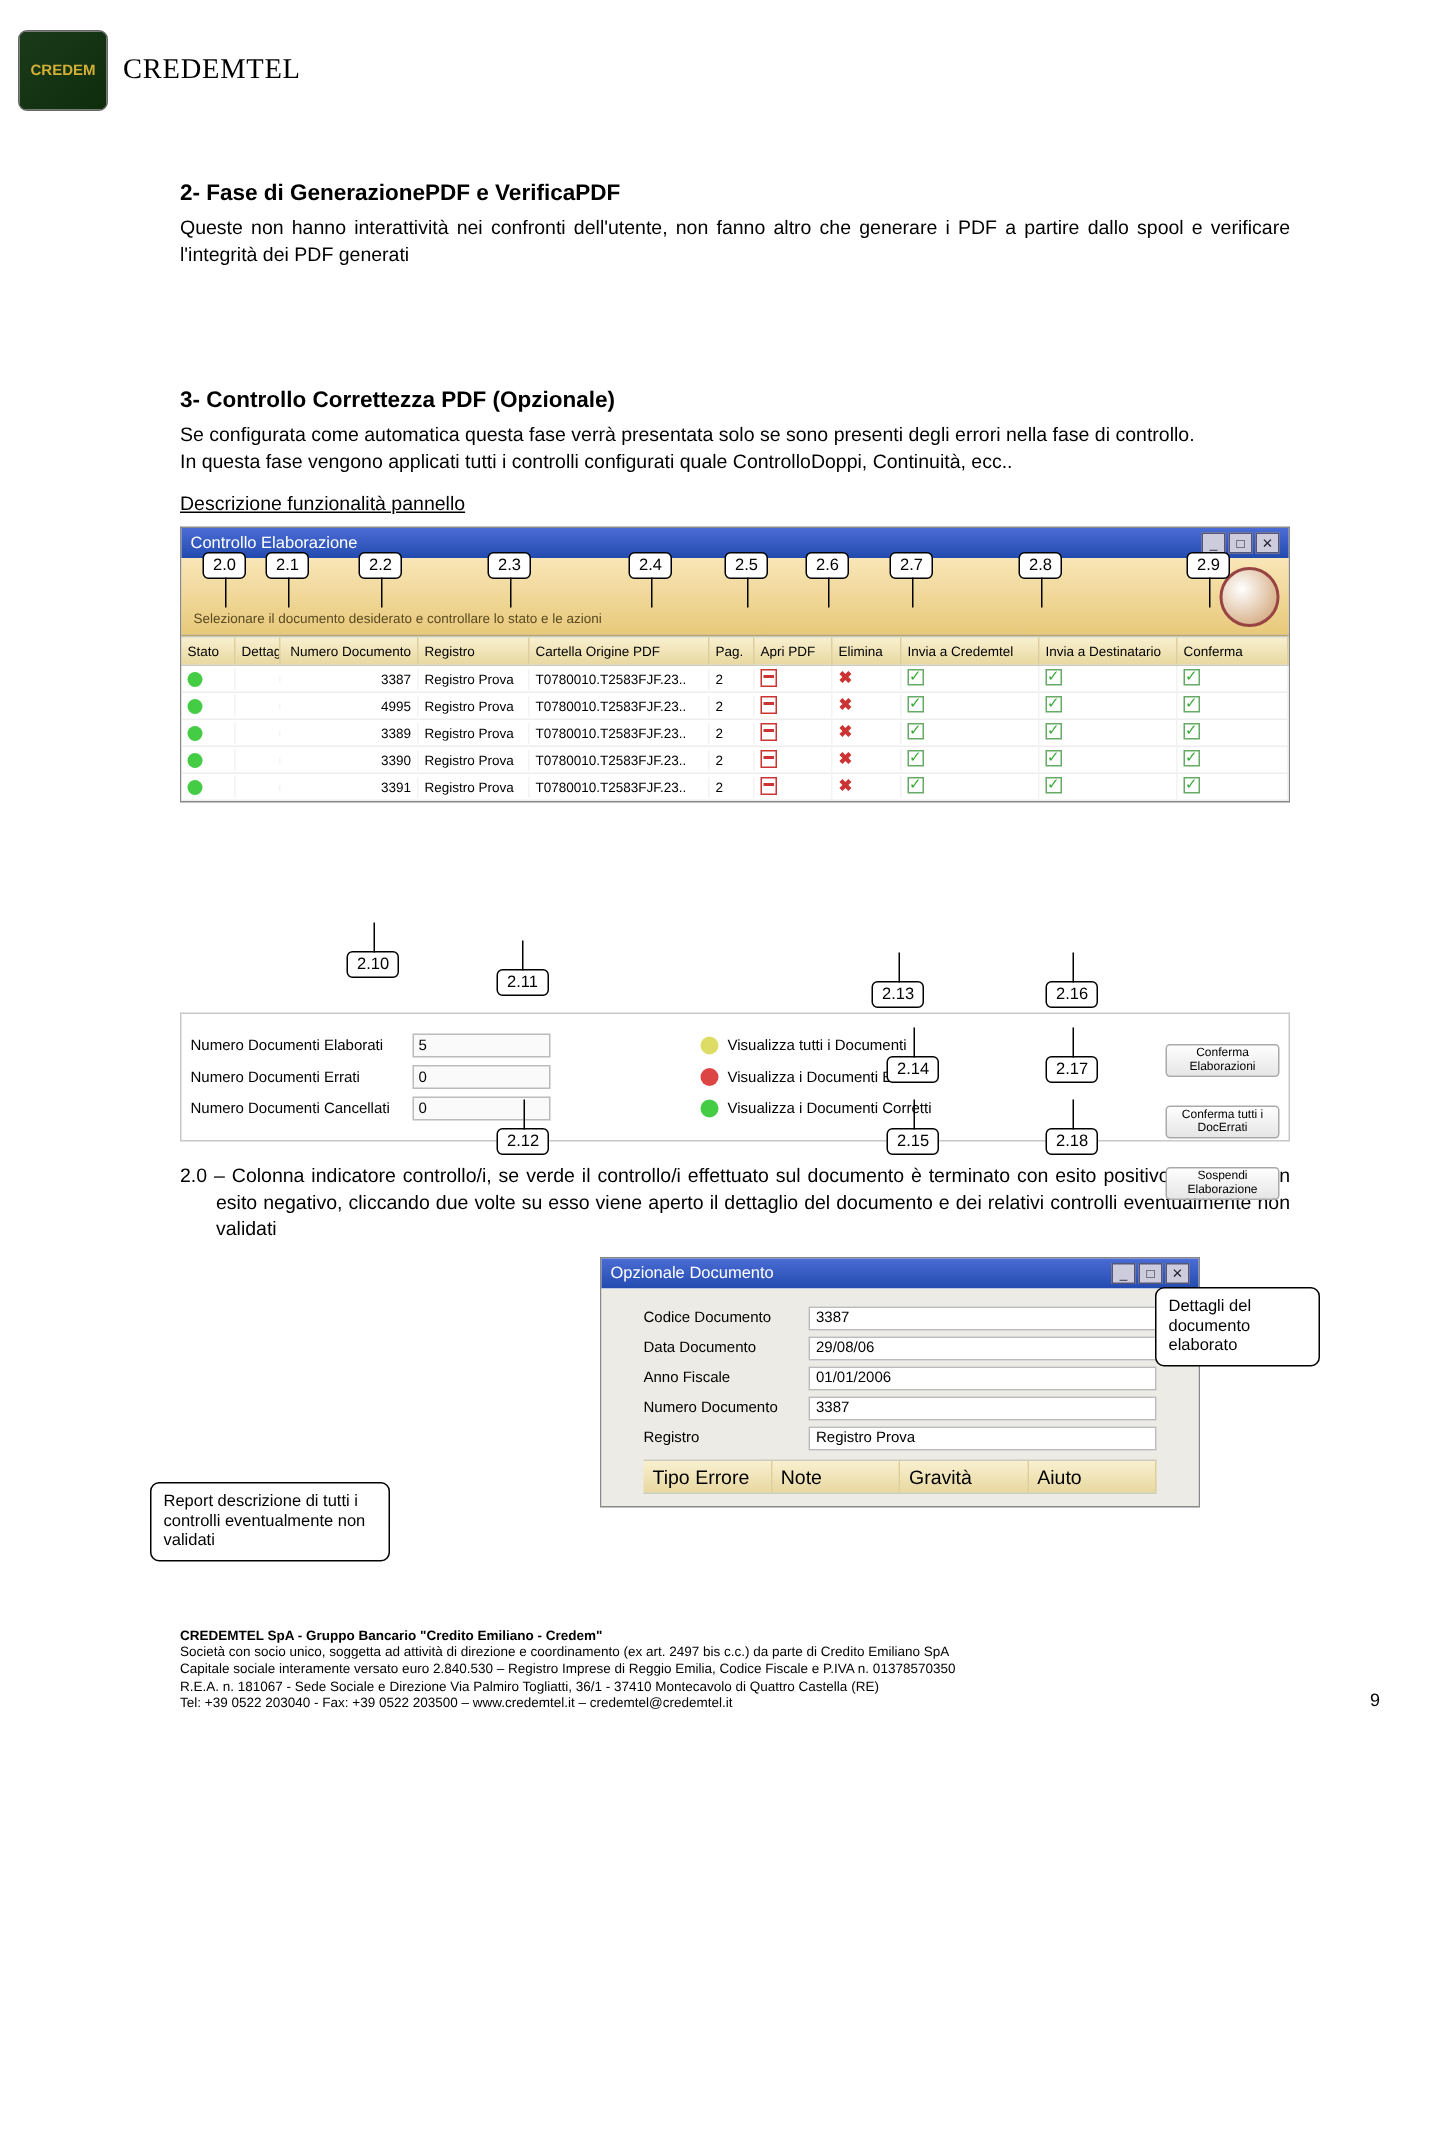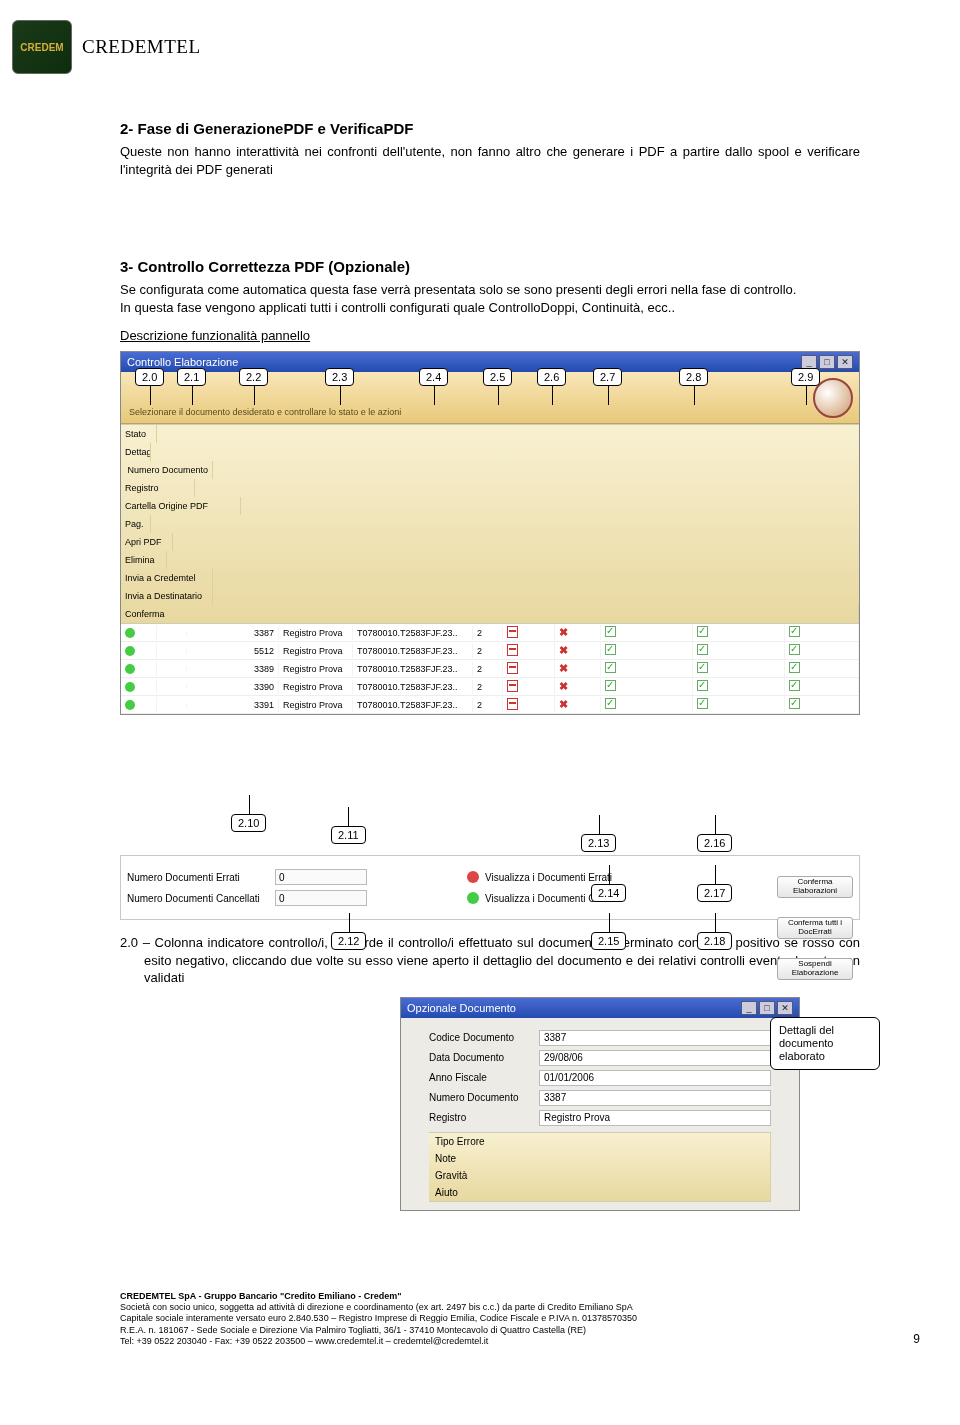--- a/index.html
+++ b/index.html
@@ -18,21 +18,21 @@
   .titlebar { background: linear-gradient(#4a6cd4, #234baf); color: #fff; font-size: 11px; padding: 3px 6px; display: flex; justify-content: space-between; align-items: center; }
   .win-btns span { display: inline-block; width: 16px; height: 14px; background: #ccd; border: 1px solid #557; margin-left: 2px; font-size: 9px; line-height: 12px; text-align: center; color: #223; }
   .toolbar-band { background: linear-gradient(#f9e6b8, #e8c97a); height: 52px; position: relative; border-bottom: 1px solid #b9a066; }
   .toolbar-band .hint { position: absolute; left: 8px; bottom: 6px; font-size: 9px; color: #5a4a20; }
   .magnifier { position: absolute; right: 6px; top: 6px; width: 40px; height: 40px; border-radius: 50%; background: radial-gradient(circle at 35% 35%, #fff, #c96); border: 2px solid #944; }
   .callout { position: absolute; background: #fff; border: 1px solid #000; border-radius: 4px; font-size: 11px; padding: 2px 6px; pointer-events: none; z-index: 20; }
   .callout::after { content: ""; position: absolute; width: 1px; background: #000; left: 50%; }
   .callout.down::after { top: 100%; height: 20px; }
   .callout.up::after { bottom: 100%; height: 20px; }
   
-  .grid-head { background: linear-gradient(#f8f0d0, #e8d8a0); border-top: 1px solid #ccb; border-bottom: 1px solid #ccb; font-size: 9px; display: flex; flex-direction: column; }
+  .grid-head { background: linear-gradient(#f8f0d0, #e8d8a0); border-top: 1px solid #ccb; border-bottom: 1px solid #ccb; font-size: 9px; display: flex; }
   .grid-head div { padding: 4px 4px; border-right: 1px solid #ddd0a0; white-space: nowrap; overflow: hidden; }
   .grid-body { background: #fff; }
   .grid-row { display: flex; font-size: 9px; border-bottom: 1px solid #eee; height: 18px; align-items: center; }
   .grid-row div { padding: 2px 4px; border-right: 1px solid #f3f3f3; white-space: nowrap; overflow: hidden; }
   
   .c-stato{width:36px;} .c-dett{width:30px;} .c-num{width:92px;text-align:right;} .c-reg{width:74px;} .c-cart{width:120px;} .c-pag{width:30px;} .c-apri{width:52px;} .c-elim{width:46px;} .c-inv1{width:92px;} .c-inv2{width:92px;} .c-conf{flex:1;}
   
   .icon-dot { display:inline-block; width:10px; height:10px; border-radius:50%; background:#4c4; vertical-align:middle; }
   .icon-pdf { display:inline-block; width:11px; height:12px; background:#fff; border:1px solid #c33; position:relative; }
   .icon-pdf::after{content:""; position:absolute; left:1px; top:3px; width:7px; height:2px; background:#c33;}
@@ -54,21 +54,21 @@
   
   .indent-item { margin-left: 24px; text-indent: -24px; text-align: justify; line-height:1.35; margin-top:14px;}
   
   
   .screenshot2-wrap { position: relative; margin-top: 10px; }
   .screenshot2 { width: 400px; margin-left: 280px; border:1px solid #888;}
   .screenshot2 .body2 { background: #ecebe5; padding: 8px 28px;}
   .form-row { display:flex; align-items:center; font-size:10px; margin:4px 0;}
   .form-row .fl { width: 110px; }
   .form-row input { flex:1; height:16px; font-size:10px; border:1px solid #bbb; background:#fff; padding:0 4px;}
-  .sub-head { background: linear-gradient(#f8f0d0,#e8d8a0); font-size:10px; display:flex; border-top:1px solid #ccb; border-bottom:1px solid #ccb; margin-top:6px;flex-direction:column;}
+  .sub-head { background: linear-gradient(#f8f0d0,#e8d8a0); font-size:13px; display:flex; border-top:1px solid #ccb; border-bottom:1px solid #ccb; margin-top:6px;}
   .sub-head div { padding:3px 6px; border-right:1px solid #ddd0a0; flex:1;}
   
   .speech { position:absolute; background:#fff; border:1px solid #000; border-radius:6px; font-size:11px; padding:6px 8px; line-height:1.2; }
   .speech.right { right: -20px; top: 20px; width: 110px; }
   .speech.left { left: -20px; top: 150px; width: 160px; }
   
   
   .footer { position: relative; margin-top: 80px; font-size: 9px; line-height: 1.25; }
   .footer .pgnum { position:absolute; right:-60px; bottom:0; font-size:12px;}
 </style>
@@ -133,21 +133,21 @@
         <div class="c-pag">2</div>
         <div class="c-apri"><span class="icon-pdf"></span></div>
         <div class="c-elim"><span class="icon-del">✖</span></div>
         <div class="c-inv1"><span class="icon-chk"></span></div>
         <div class="c-inv2"><span class="icon-chk"></span></div>
         <div class="c-conf"><span class="icon-chk"></span></div>
       </div>
       <div class="grid-row">
         <div class="c-stato"><span class="icon-dot"></span></div>
         <div class="c-dett"></div>
-        <div class="c-num">5512</div>
+        <div class="c-num">4995</div>
         <div class="c-reg">Registro Prova</div>
         <div class="c-cart">T0780010.T2583FJF.23..</div>
         <div class="c-pag">2</div>
         <div class="c-apri"><span class="icon-pdf"></span></div>
         <div class="c-elim"><span class="icon-del">✖</span></div>
         <div class="c-inv1"><span class="icon-chk"></span></div>
         <div class="c-inv2"><span class="icon-chk"></span></div>
         <div class="c-conf"><span class="icon-chk"></span></div>
       </div>
       <div class="grid-row">
@@ -198,20 +198,28 @@
   <div class="callout up" style="left:210px;top:-30px">2.11</div>
   <div class="callout up" style="left:210px;top:76px">2.12</div>
   <div class="callout up" style="left:460px;top:-22px">2.13</div>
   <div class="callout up" style="left:470px;top:28px">2.14</div>
   <div class="callout up" style="left:470px;top:76px">2.15</div>
   <div class="callout up" style="left:576px;top:-22px">2.16</div>
   <div class="callout up" style="left:576px;top:28px">2.17</div>
   <div class="callout up" style="left:576px;top:76px">2.18</div>
 
   <div class="row">
+    <span class="label">Numero Documenti Elaborati</span>
+    <input readonly="" value="5" style="">
+    <span class="mid">
+        <span class="sm-dot dot-y"></span>
+        <span>Visualizza tutti i Documenti</span>
+      </span>
+  </div>
+  <div class="row">
     <span class="label">Numero Documenti Errati</span>
     <input readonly="" value="0" style="">
     <span class="mid">
         <span class="sm-dot dot-r"></span>
         <span>Visualizza i Documenti Errati</span>
       </span>
   </div>
   <div class="row">
     <span class="label">Numero Documenti Cancellati</span>
     <input readonly="" value="0" style="">
@@ -258,20 +266,21 @@
         </div>
       <div class="sub-head">
         <div>Tipo Errore</div>
         <div>Note</div>
         <div>Gravità</div>
         <div>Aiuto</div>
       </div>
     </div>
   </div>
   <div class="speech right">Dettagli del documento elaborato</div>
+  <div class="speech left">Report descrizione di tutti i controlli eventualmente non validati</div>
 </div>
 
 <div class="footer">
   <b>CREDEMTEL SpA - Gruppo Bancario "Credito Emiliano - Credem"</b><br>
   <span>Società con socio unico, soggetta ad attività di direzione e coordinamento (ex art. 2497 bis c.c.) da parte di Credito Emiliano SpA</span><br>
   <span>Capitale sociale interamente versato euro 2.840.530 – Registro Imprese di Reggio Emilia, Codice Fiscale e P.IVA n. 01378570350</span><br>
   <span>R.E.A. n. 181067 - Sede Sociale e Direzione Via Palmiro Togliatti, 36/1 - 37410 Montecavolo di Quattro Castella (RE)</span><br>
   <span>Tel: +39 0522 203040 - Fax: +39 0522 203500 – www.credemtel.it – credemtel@credemtel.it</span>
   <span class="pgnum">9</span>
 </div>

